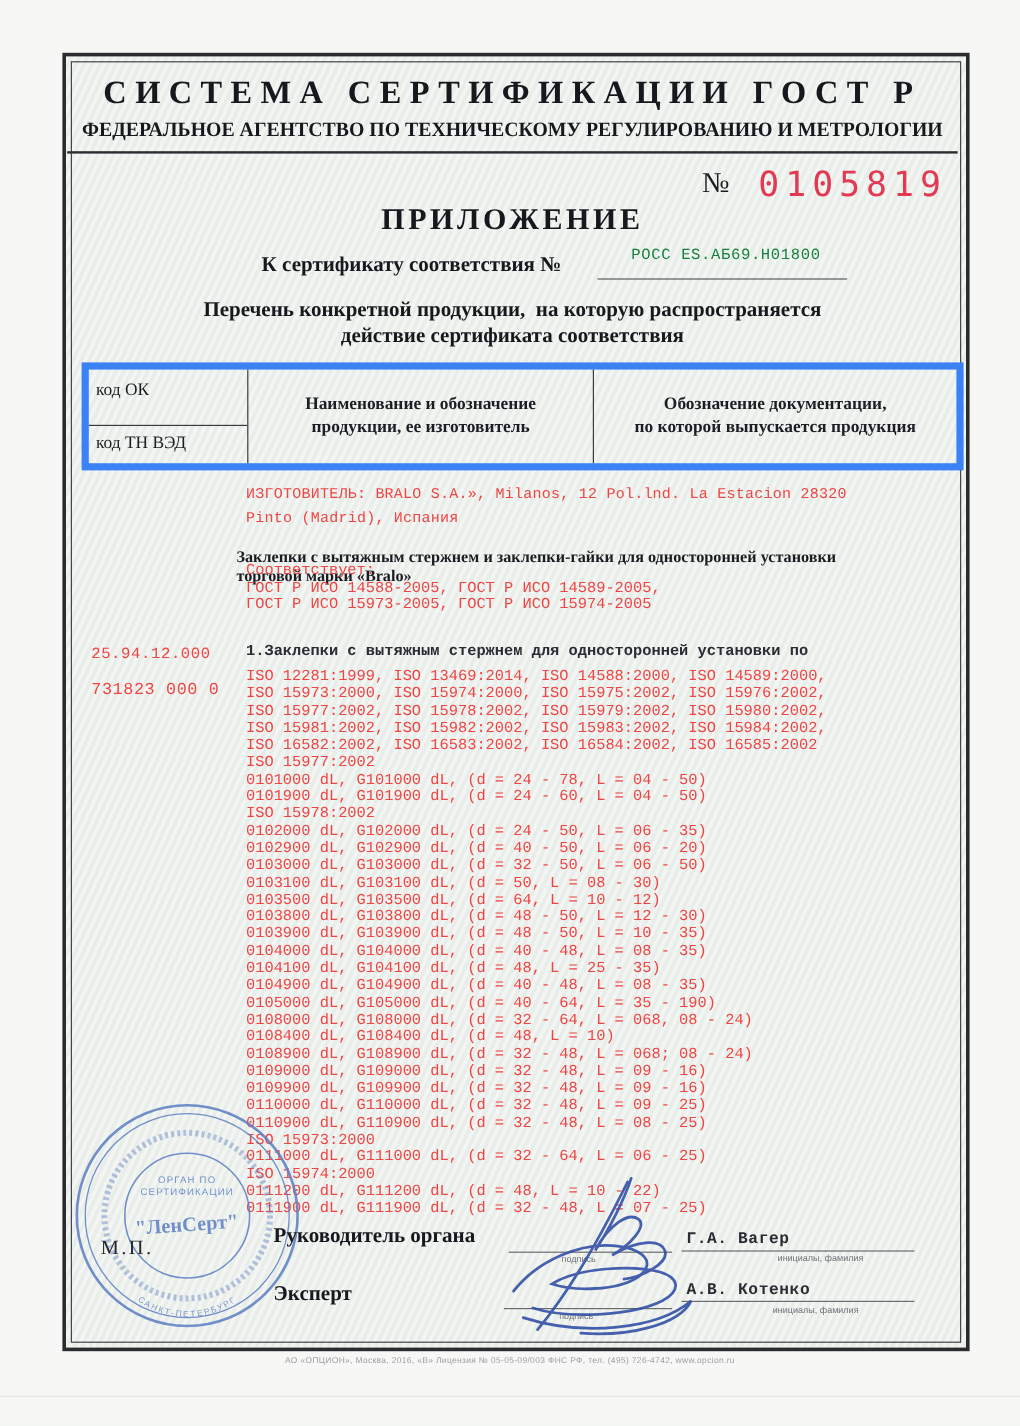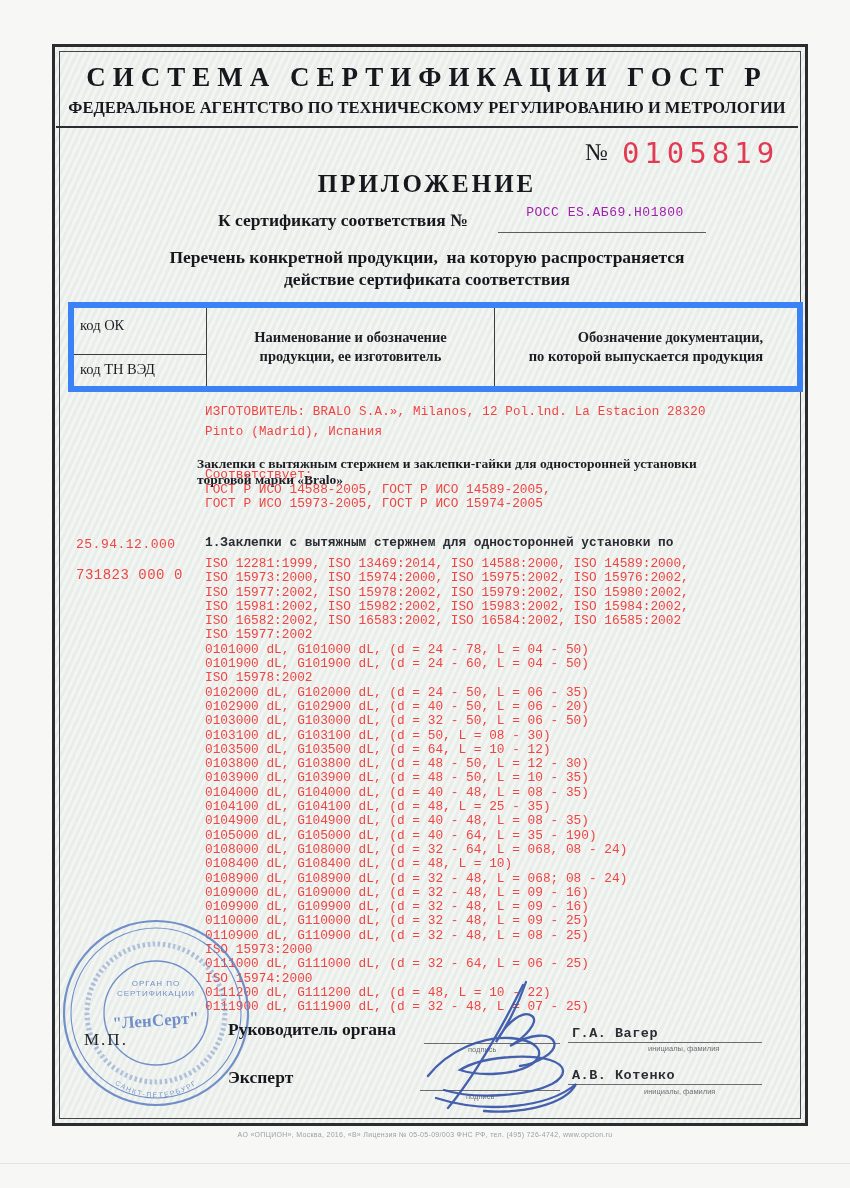--- a/index.html
+++ b/index.html
@@ -30,52 +30,52 @@
     position:absolute;left:52px;top:98px;width:750px;text-align:center;
     font-weight:bold;font-size:17px;letter-spacing:0px;color:#17181d;
     transform:scaleX(.97);
   }
   .hdr-rule{position:absolute;left:56px;top:126px;width:742px;height:0;border-top:2px solid #2a2c30;}
   
   .num-row{position:absolute;left:585px;top:136px;white-space:nowrap;}
   .num-sign{font-size:24px;color:#1c1d22;vertical-align:3px;}
   .num-value{
     font-family:"DejaVu Sans Mono", monospace;font-size:29px;letter-spacing:5px;
-    margin-left:14px;font-weight:400;
+    margin-left:24px;font-weight:400;
   }
   
   .appendix{
     position:absolute;left:52px;top:170px;width:750px;text-align:center;
     font-weight:bold;font-size:25px;letter-spacing:3px;color:#17181d;
   }
   .cert-label{
     position:absolute;left:218px;top:210px;
     font-weight:bold;font-size:17.5px;color:#17181d;
   }
   .cert-value{
     position:absolute;left:500px;top:205px;width:210px;text-align:center;
-    font-family:"Liberation Mono", monospace;font-size:13px;letter-spacing:.5px;color:#a21caf;
+    font-family:"Liberation Mono", monospace;font-size:13px;letter-spacing:.5px;color:#15803d;
   }
   .cert-underline{position:absolute;left:498px;top:232px;width:208px;border-top:1px solid #5a5c60;}
   .purpose{position:absolute;left:52px;width:750px;text-align:center;
     font-weight:bold;font-size:17.5px;color:#17181d;white-space:pre;}
   .purpose.l1{top:247px;}
   .purpose.l2{top:269px;}
   
   .tbl{
     position:absolute;left:68px;top:302px;width:723px;height:78px;
     border:6px solid #3b82f6;display:grid;grid-template-columns:133px 288px 302px;
   }
   .tbl .c1{position:relative;border-right:1px solid #3a3c40;}
   .tbl .c1 .split{position:absolute;left:0;top:46px;width:100%;border-top:1px solid #3a3c40;}
   .tbl .c1 .t{position:absolute;left:6px;top:9px;font-size:14.5px;}
   .tbl .c1 .b{position:absolute;left:6px;top:53px;font-size:14.5px;}
   .tbl .c2{border-right:1px solid #3a3c40;display:flex;align-items:center;justify-content:center;
     text-align:center;font-weight:bold;font-size:14.5px;white-space:pre-line;line-height:19px;}
-  .tbl .c3{display:flex;align-items:center;justify-content:center;text-align:right;
+  .tbl .c3{display:flex;align-items:center;justify-content:center;text-align:center;
     font-weight:bold;font-size:14.5px;white-space:pre-line;line-height:19px;}
   
   .mono{font-family:"Liberation Mono", monospace;color:#ef4444;white-space:pre;}
   .blk-manu{position:absolute;left:205px;top:402px;font-size:12.5px;line-height:20px;letter-spacing:.2px;}
   .blk-desc{position:absolute;left:197px;top:456px;font-weight:bold;font-size:13.5px;line-height:15.5px;color:#1b1c22;}
   .blk-conform{position:absolute;left:205px;top:468px;font-size:12.8px;line-height:14.6px;}
   .blk-item1{position:absolute;left:205px;top:535px;font-size:12.8px;font-weight:700;color:#2b2c33;}
   .code-ok{position:absolute;left:76px;top:537px;font-size:13px;letter-spacing:.5px;}
   .code-tnved{position:absolute;left:76px;top:567px;font-size:14px;letter-spacing:.5px;}
   .blk-specs{position:absolute;left:205px;top:557px;font-size:12.8px;line-height:14.3px;}

